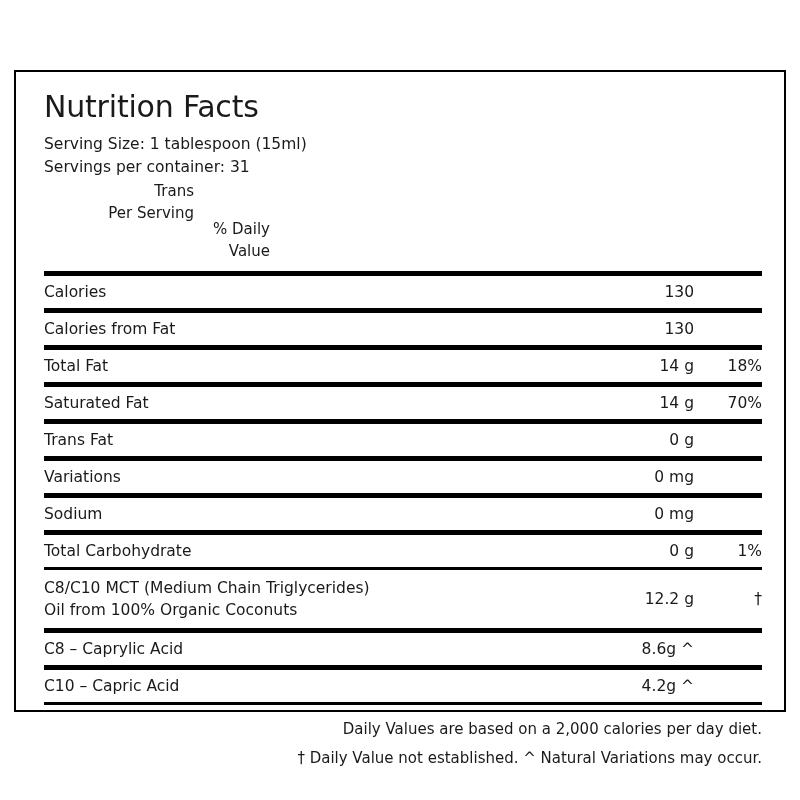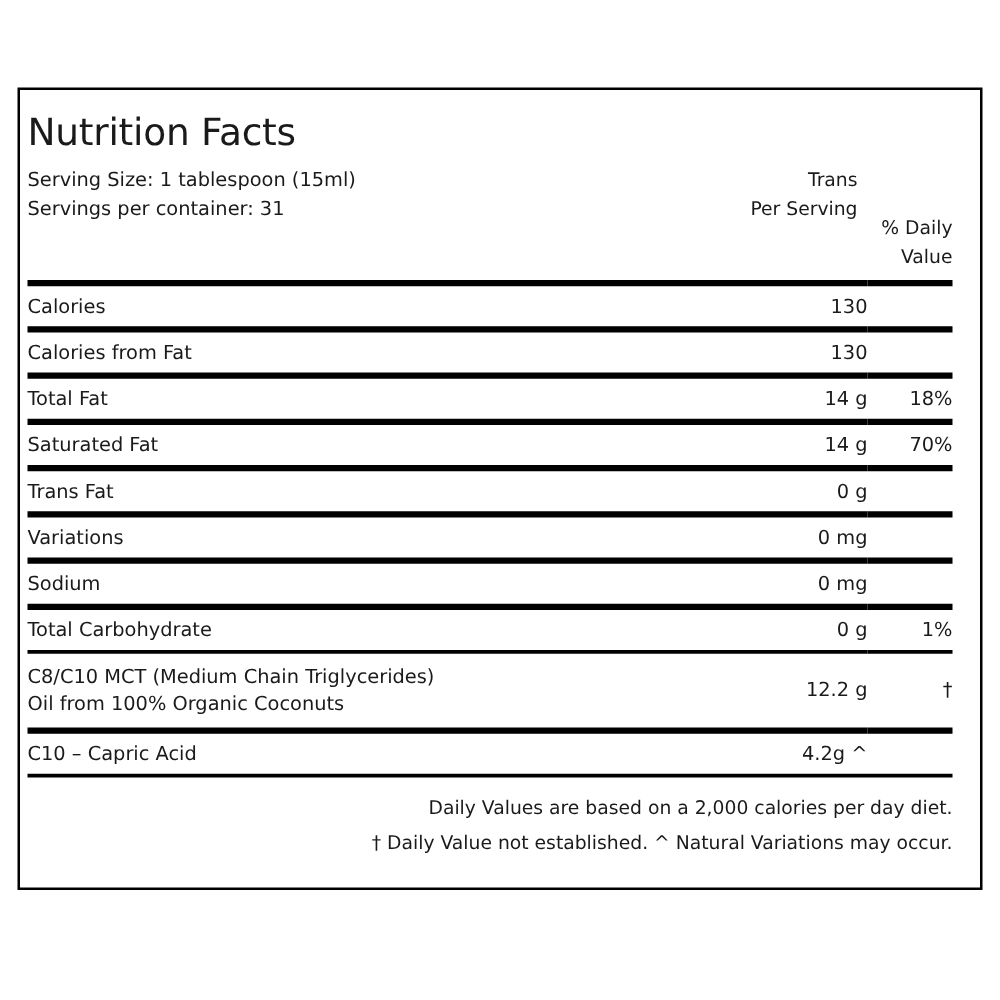--- a/index.html
+++ b/index.html
@@ -20,37 +20,38 @@
     left: 14px;
     top: 70px;
     width: 772px;
     height: 642px;
     border: 2px solid #000000;
     background: #ffffff;
     box-sizing: border-box;
   }
 
   .inner {
-    padding: 18px 22px 10px 6px;
+    padding: 18px 22px 10px 28px;
     box-sizing: border-box;
   }
 
   .title {
     font-size: 30px;
     font-weight: 400;
     letter-spacing: -0.2px;
     line-height: 1.1;
     margin: 0 0 10px 0;
   }
 
   
   .head-block {
     display: flex;
     align-items: flex-start;
     justify-content: space-between;
+    flex-direction: column;
   }
   .head-left {
     font-size: 15.5px;
     line-height: 1.5;
   }
   .head-right {
     display: flex;
     gap: 0px;
     text-align: right;
   }
@@ -164,20 +165,25 @@
             <td class="label">Total Carbohydrate</td>
             <td class="amount">0 g</td>
             <td class="daily">1%</td>
           </tr>
           <tr class="thick">
             <td class="label multiline">C8/C10 MCT (Medium Chain Triglycerides)<br>Oil from 100% Organic Coconuts</td>
             <td class="amount">12.2 g</td>
             <td class="daily">†</td>
           </tr>
           <tr>
+            <td class="label indent">C8 – Caprylic Acid</td>
+            <td class="amount">8.6g  ^</td>
+            <td class="daily"></td>
+          </tr>
+          <tr>
             <td class="label indent">C10 – Capric Acid</td>
             <td class="amount">4.2g  ^</td>
             <td class="daily"></td>
           </tr>
         </tbody>
     </table>
 
     <div class="footnotes">
         <div class="footnote">Daily Values are based on a 2,000 calories per day diet.</div>
         <div class="footnote">† Daily Value not established.  ^ Natural Variations may occur.</div>

